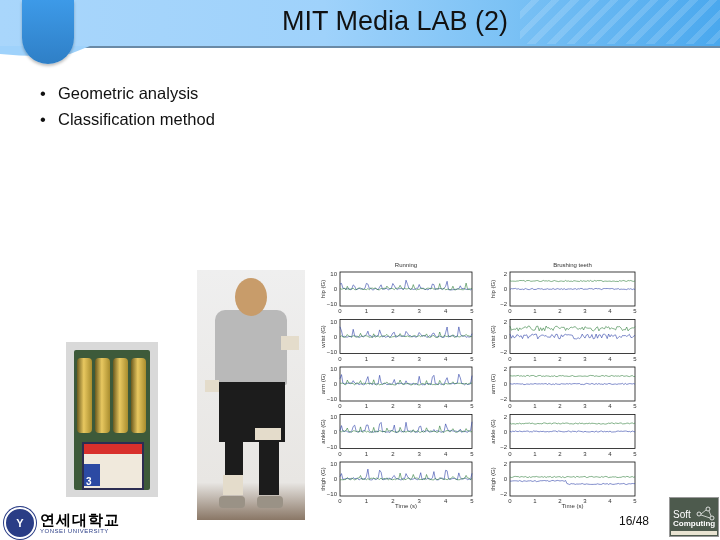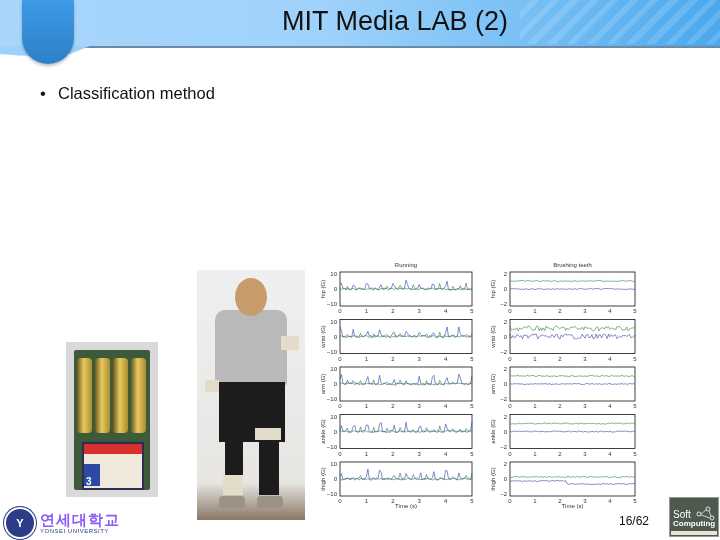--- a/index.html
+++ b/index.html
@@ -37,40 +37,41 @@
   .p-legL { position:absolute; left:28px; top:170px; width:18px; height:55px; background:#1c1c1c; }
   .p-legR { position:absolute; left:62px; top:170px; width:20px; height:55px; background:#1c1c1c; }
   .p-shoeL { position:absolute; left:22px; top:226px; width:26px; height:12px; background:#9a9286; border-radius:4px; }
   .p-shoeR { position:absolute; left:60px; top:226px; width:26px; height:12px; background:#9a9286; border-radius:4px; }
   .charts { position:absolute; left:310px; top:258px; width:340px; height:252px; }
   .page-num { position:absolute; left:619px; top:514px; font-size:12px; color:#111; }
   .yonsei { position:absolute; left:4px; top:507px; display:flex; align-items:center; }
   .seal { width:28px; height:28px; border-radius:50%; background:#2a3d86; border:2px solid #fff; box-shadow:0 0 0 1px #2a3d86;
           display:flex; align-items:center; justify-content:center; color:#fff; font-size:11px; font-weight:bold; }
   .yname { margin-left:4px; }
-  .yname .k { font-size:15px; color:#8b5cf6; font-weight:bold; letter-spacing:1px; line-height:16px; }
+  .yname .k { font-size:15px; color:#000000; font-weight:bold; letter-spacing:1px; line-height:16px; }
   .yname .e { font-size:6px; color:#2a3d86; letter-spacing:0.5px; }
   .sc-logo { position:absolute; left:669px; top:497px; width:48px; height:38px; background:#4d5a4d; border:1px solid #999; color:#fff; }
   .sc-logo .s1 { position:absolute; left:3px; top:11px; font-size:10px; font-weight:normal; }
   .sc-logo .s2 { position:absolute; left:3px; top:21px; font-size:8px; font-weight:bold; }
   .sc-logo .bot { position:absolute; left:1px; bottom:1px; width:46px; height:4px; background:#e9e4d2; }
 </style>
 </head>
 <body>
 
 <div class="header">
   <div class="pattern"></div>
 </div>
 <svg class="swoosh" style="position:absolute;left:0;top:44px;" width="720" height="18">
   <path d="M0,2 L0,10 Q40,14 70,10 L90,2 Z" fill="#9fd2fb"></path>
 </svg>
 <div class="tab-deco"></div>
 <div class="title">MIT Media LAB (2)</div>
 
 <div class="bullets">
+  <div class="b1">Geometric analysis</div>
   <div class="b1">Classification method</div>
 </div>
 
 <div class="photo-batt">
   <div class="batt-board">
     <div class="batt" style="left:3px"></div>
     <div class="batt" style="left:21px"></div>
     <div class="batt" style="left:39px"></div>
     <div class="batt" style="left:57px"></div>
     <div class="cf">
@@ -227,21 +228,21 @@
       <text x="250" y="245" font-size="6" fill="#333" font-family="Liberation Sans, sans-serif" text-anchor="middle">2</text>
       <text x="275" y="245" font-size="6" fill="#333" font-family="Liberation Sans, sans-serif" text-anchor="middle">3</text>
       <text x="300" y="245" font-size="6" fill="#333" font-family="Liberation Sans, sans-serif" text-anchor="middle">4</text>
       <text x="325" y="245" font-size="6" fill="#333" font-family="Liberation Sans, sans-serif" text-anchor="middle">5</text>
       <path d="M200.0,223.1L201.4,223.1L202.8,222.9L204.2,222.8L205.6,222.8L206.9,222.9L208.3,223.2L209.7,222.5L211.1,223.2L212.5,223.6L213.9,222.8L215.3,223.0L216.7,223.3L218.1,222.9L219.4,222.9L220.8,222.7L222.2,223.4L223.6,223.2L225.0,222.5L226.4,223.6L227.8,223.4L229.2,223.1L230.6,222.7L231.9,222.8L233.3,222.6L234.7,222.5L236.1,222.9L237.5,222.6L238.9,223.4L240.3,223.2L241.7,222.6L243.1,222.4L244.4,223.0L245.8,222.9L247.2,222.4L248.6,222.6L250.0,223.0L251.4,222.7L252.8,222.7L254.2,223.3L255.6,222.5L256.9,225.5L258.3,226.0L259.7,226.5L261.1,225.6L262.5,225.8L263.9,225.8L265.3,226.4L266.7,226.0L268.1,226.1L269.4,226.0L270.8,226.0L272.2,225.5L273.6,226.1L275.0,226.4L276.4,225.9L277.8,226.1L279.2,226.3L280.6,226.4L281.9,226.4L283.3,226.4L284.7,226.3L286.1,226.3L287.5,225.8L288.9,226.2L290.3,226.4L291.7,226.3L293.1,225.4L294.4,225.9L295.8,226.0L297.2,225.6L298.6,226.5L300.0,225.5L301.4,226.0L302.8,226.4L304.2,226.3L305.6,226.0L306.9,225.9L308.3,225.4L309.7,226.0L311.1,225.8L312.5,225.7L313.9,225.4L315.3,226.3L316.7,226.5L318.1,225.9L319.4,225.7L320.8,225.9L322.2,225.5L323.6,225.6L325.0,225.7" fill="none" stroke="#2b3fa8" stroke-width="0.6"></path>
       <path d="M200.0,219.0L201.4,219.5L202.8,219.2L204.2,218.5L205.6,218.4L206.9,218.6L208.3,218.6L209.7,219.3L211.1,218.6L212.5,218.7L213.9,219.1L215.3,218.5L216.7,219.2L218.1,219.6L219.4,218.7L220.8,219.5L222.2,218.8L223.6,218.7L225.0,218.9L226.4,218.4L227.8,218.9L229.2,219.1L230.6,219.0L231.9,218.6L233.3,219.3L234.7,218.5L236.1,219.5L237.5,218.8L238.9,218.9L240.3,218.5L241.7,219.5L243.1,219.2L244.4,218.4L245.8,219.3L247.2,218.9L248.6,218.7L250.0,218.7L251.4,219.6L252.8,218.6L254.2,219.6L255.6,219.4L256.9,218.6L258.3,218.6L259.7,218.9L261.1,219.1L262.5,218.9L263.9,218.5L265.3,219.6L266.7,218.4L268.1,218.7L269.4,219.2L270.8,218.9L272.2,218.9L273.6,218.6L275.0,218.4L276.4,219.5L277.8,219.4L279.2,218.7L280.6,218.6L281.9,218.4L283.3,219.1L284.7,219.1L286.1,218.7L287.5,218.9L288.9,219.2L290.3,219.4L291.7,218.5L293.1,219.3L294.4,218.7L295.8,218.4L297.2,218.8L298.6,219.6L300.0,219.2L301.4,219.2L302.8,218.8L304.2,219.0L305.6,218.8L306.9,219.4L308.3,219.5L309.7,219.3L311.1,219.3L312.5,218.7L313.9,218.6L315.3,219.1L316.7,218.4L318.1,218.6L319.4,219.3L320.8,219.0L322.2,218.5L323.6,219.3L325.0,218.8" fill="none" stroke="#2f7d3a" stroke-width="0.6"></path>
       <text x="262.5" y="250" font-size="6" fill="#333" font-family="Liberation Sans, sans-serif" text-anchor="middle">Time (s)</text>
     </svg>
 </div>
 
-<div class="page-num">16/62</div>
+<div class="page-num">16/48</div>
 
 <div class="yonsei">
   <div class="seal">Y</div>
   <div class="yname">
     <div class="k">연세대학교</div>
     <div class="e">YONSEI UNIVERSITY</div>
   </div>
 </div>
 
 <div class="sc-logo">

